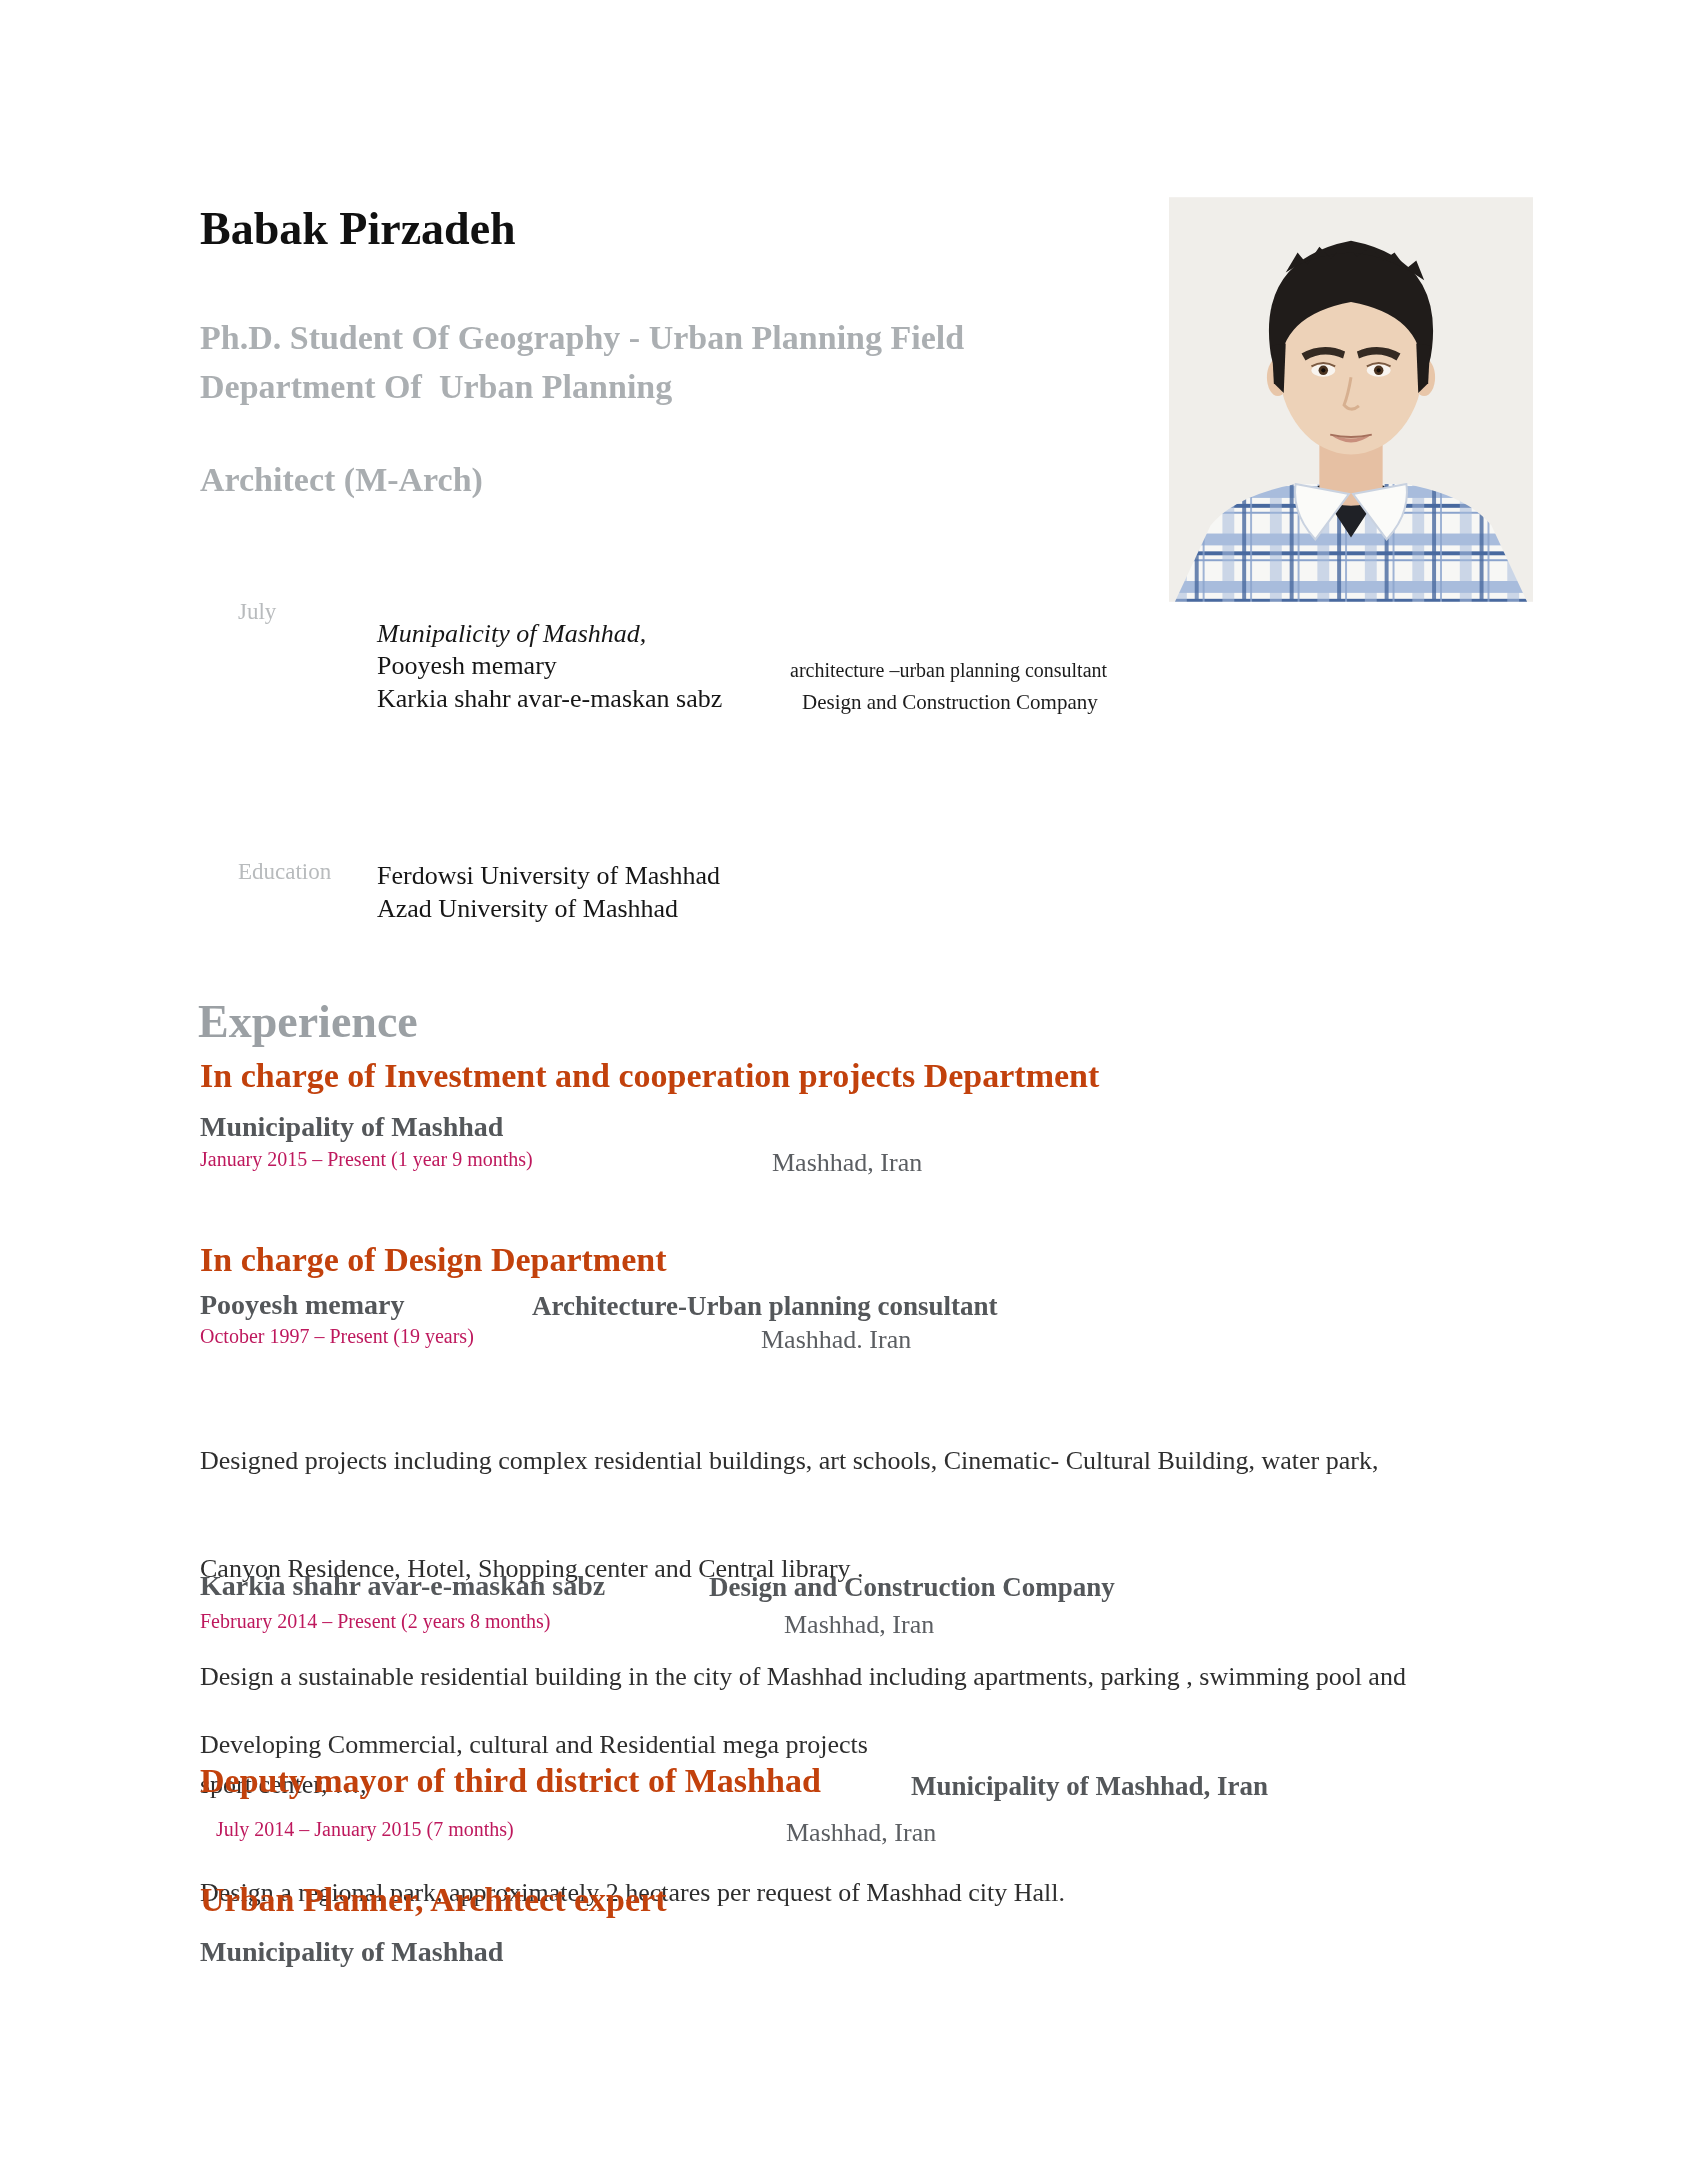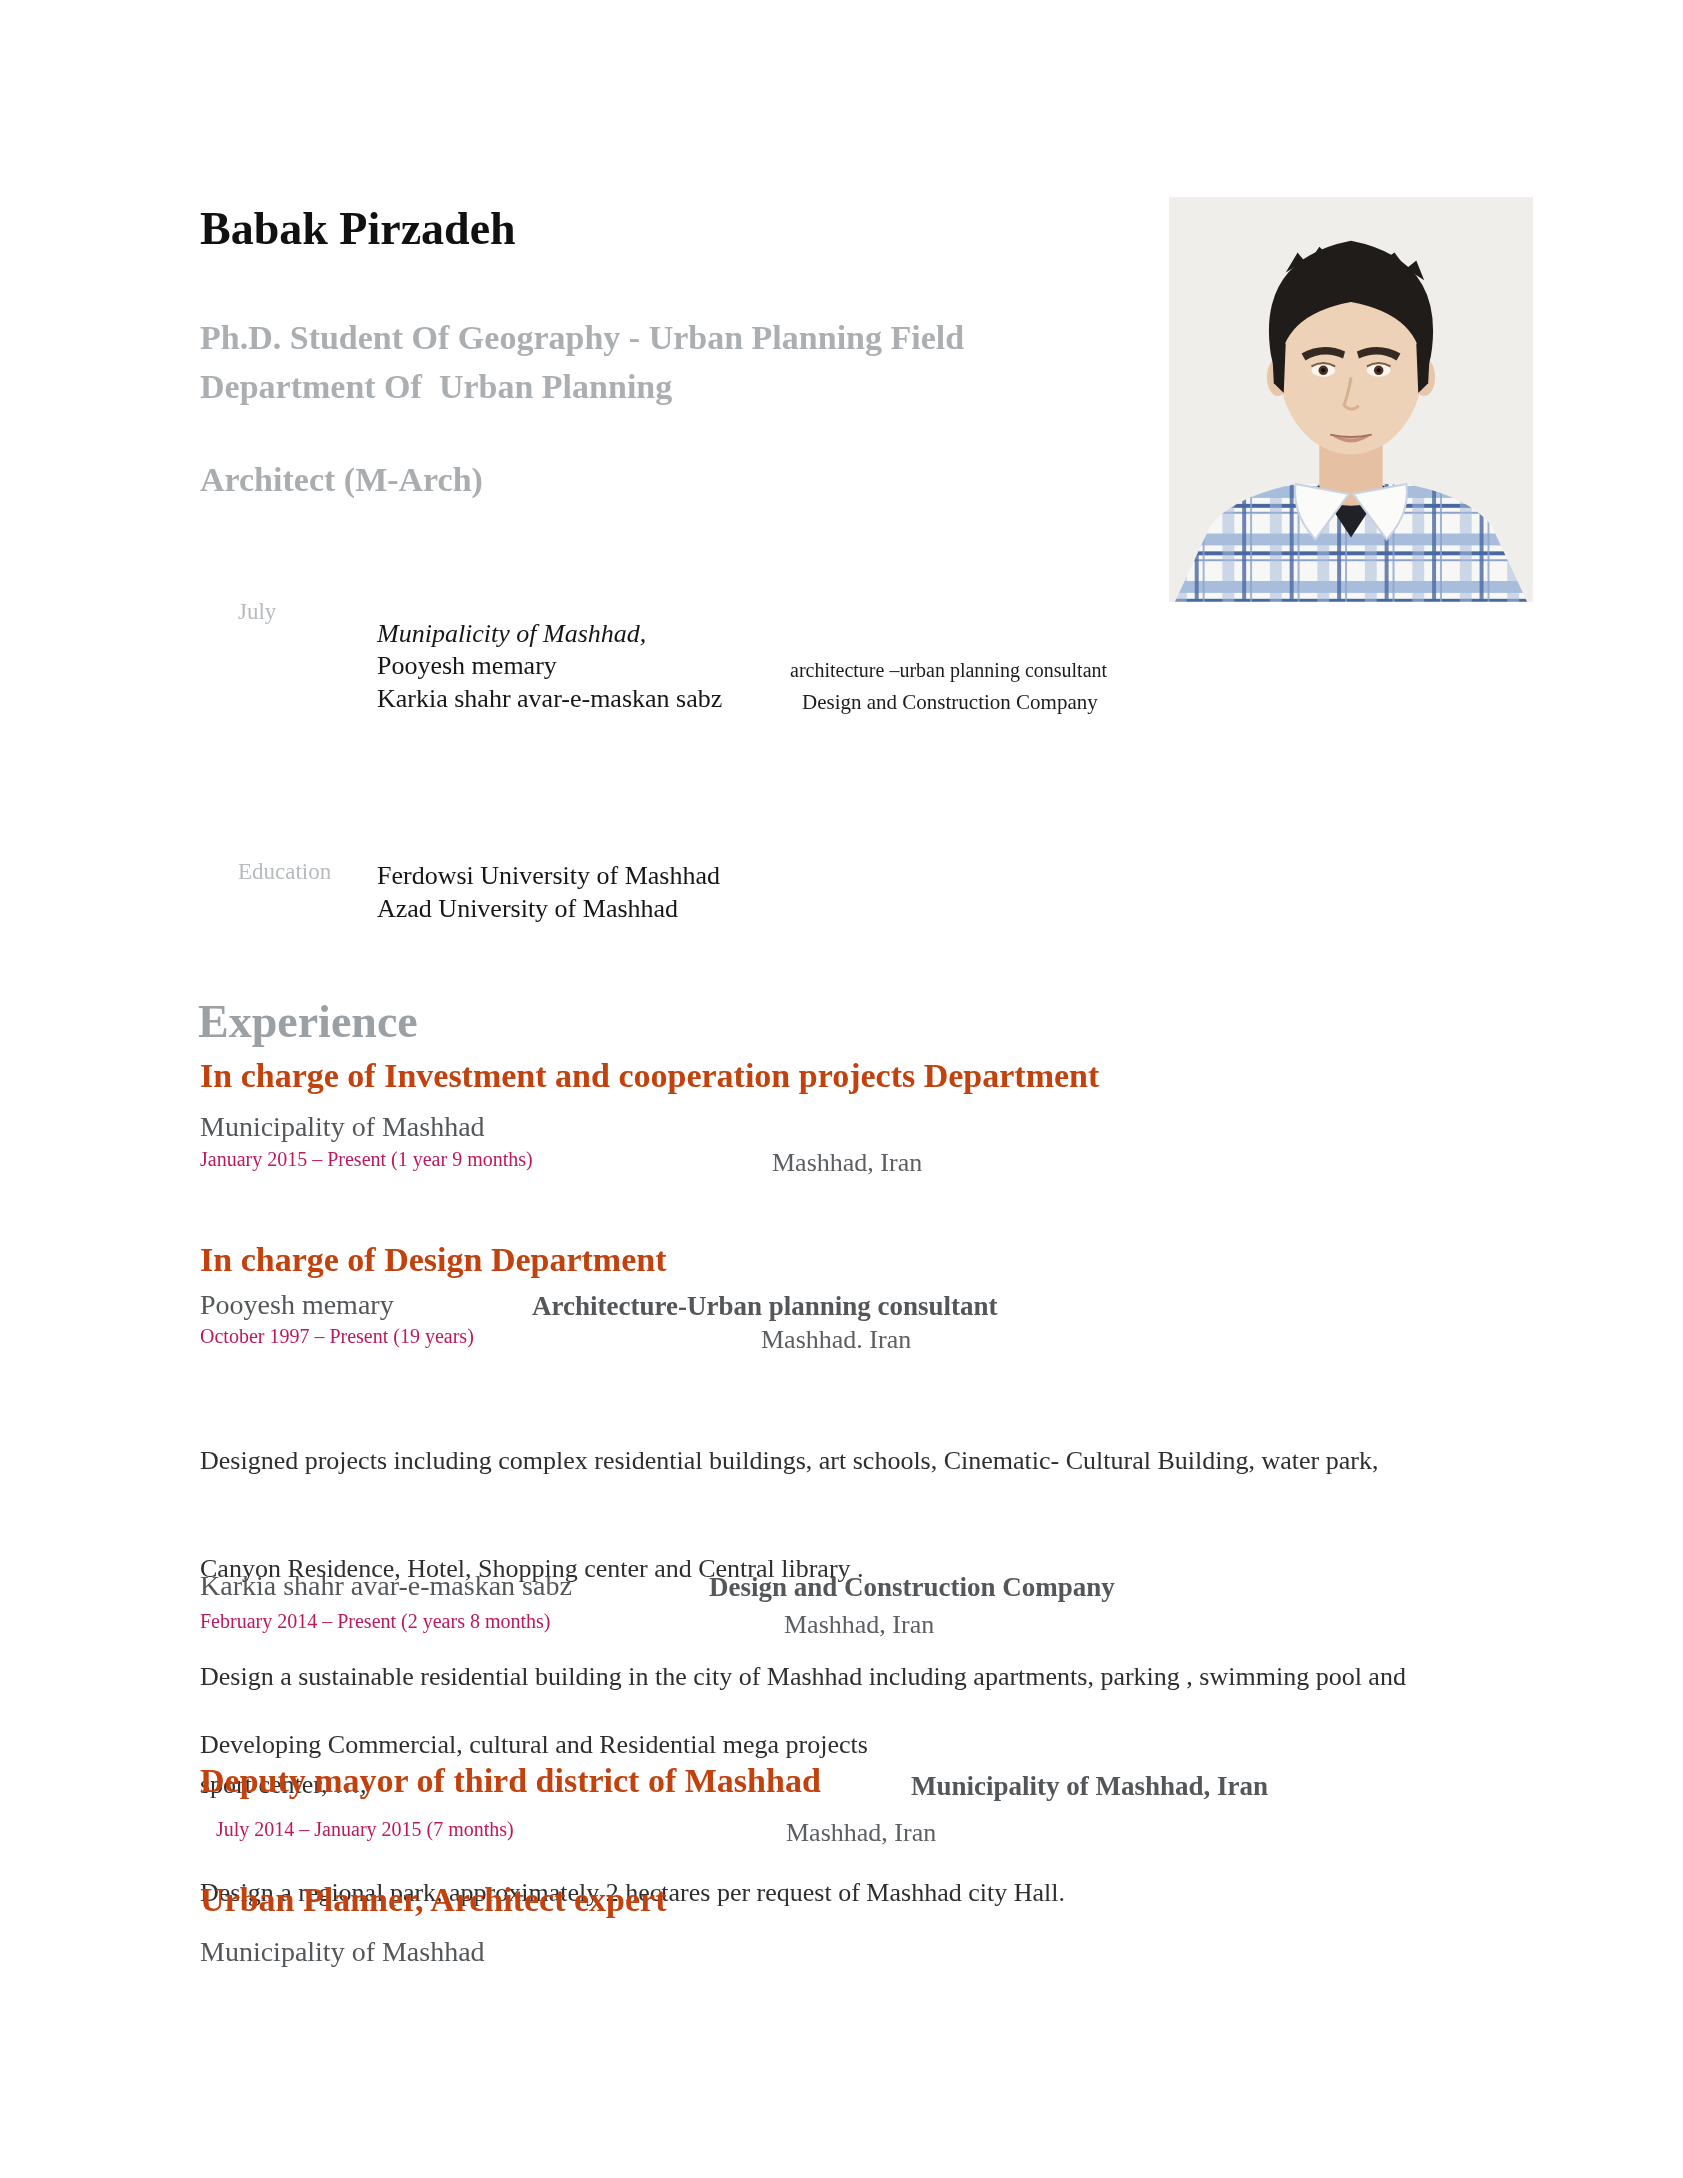--- a/index.html
+++ b/index.html
@@ -14,21 +14,21 @@
   .name{font-size:46px;font-weight:bold;color:#111111;}
   .sub{font-size:34px;font-weight:bold;color:#abafb2;}
   .role{font-size:34px;font-weight:bold;color:#a9adb0;}
   .sideLabel{font-size:23px;color:#b8bbbd;}
   .workItem{font-size:26px;color:#161616;}
   .workNote{font-size:20px;color:#1c1c1c;}
   .workNote2{font-size:21px;color:#1c1c1c;}
   .eduItem{font-size:26px;color:#161616;}
   .expHeading{font-size:46px;font-weight:bold;color:#9ba0a4;}
   .jobTitle{font-size:34px;font-weight:bold;color:#c2410c;}
-  .company{font-size:28px;font-weight:normal;color:#54575a;}
+  .company{font-size:28px;font-weight:bold;color:#54575a;}
   .companyNote{font-size:27px;font-weight:bold;color:#54575a;}
   .dates{font-size:20px;color:#be185d;}
   .loc{font-size:26px;color:#5b5e62;}
   .par{font-size:26px;color:#2e2e2e;line-height:36px;}
   .par div{white-space:pre;}
   .photo{position:absolute;left:1169px;top:197px;width:364px;height:405px;}
 </style>
 </head>
 <body>
 

